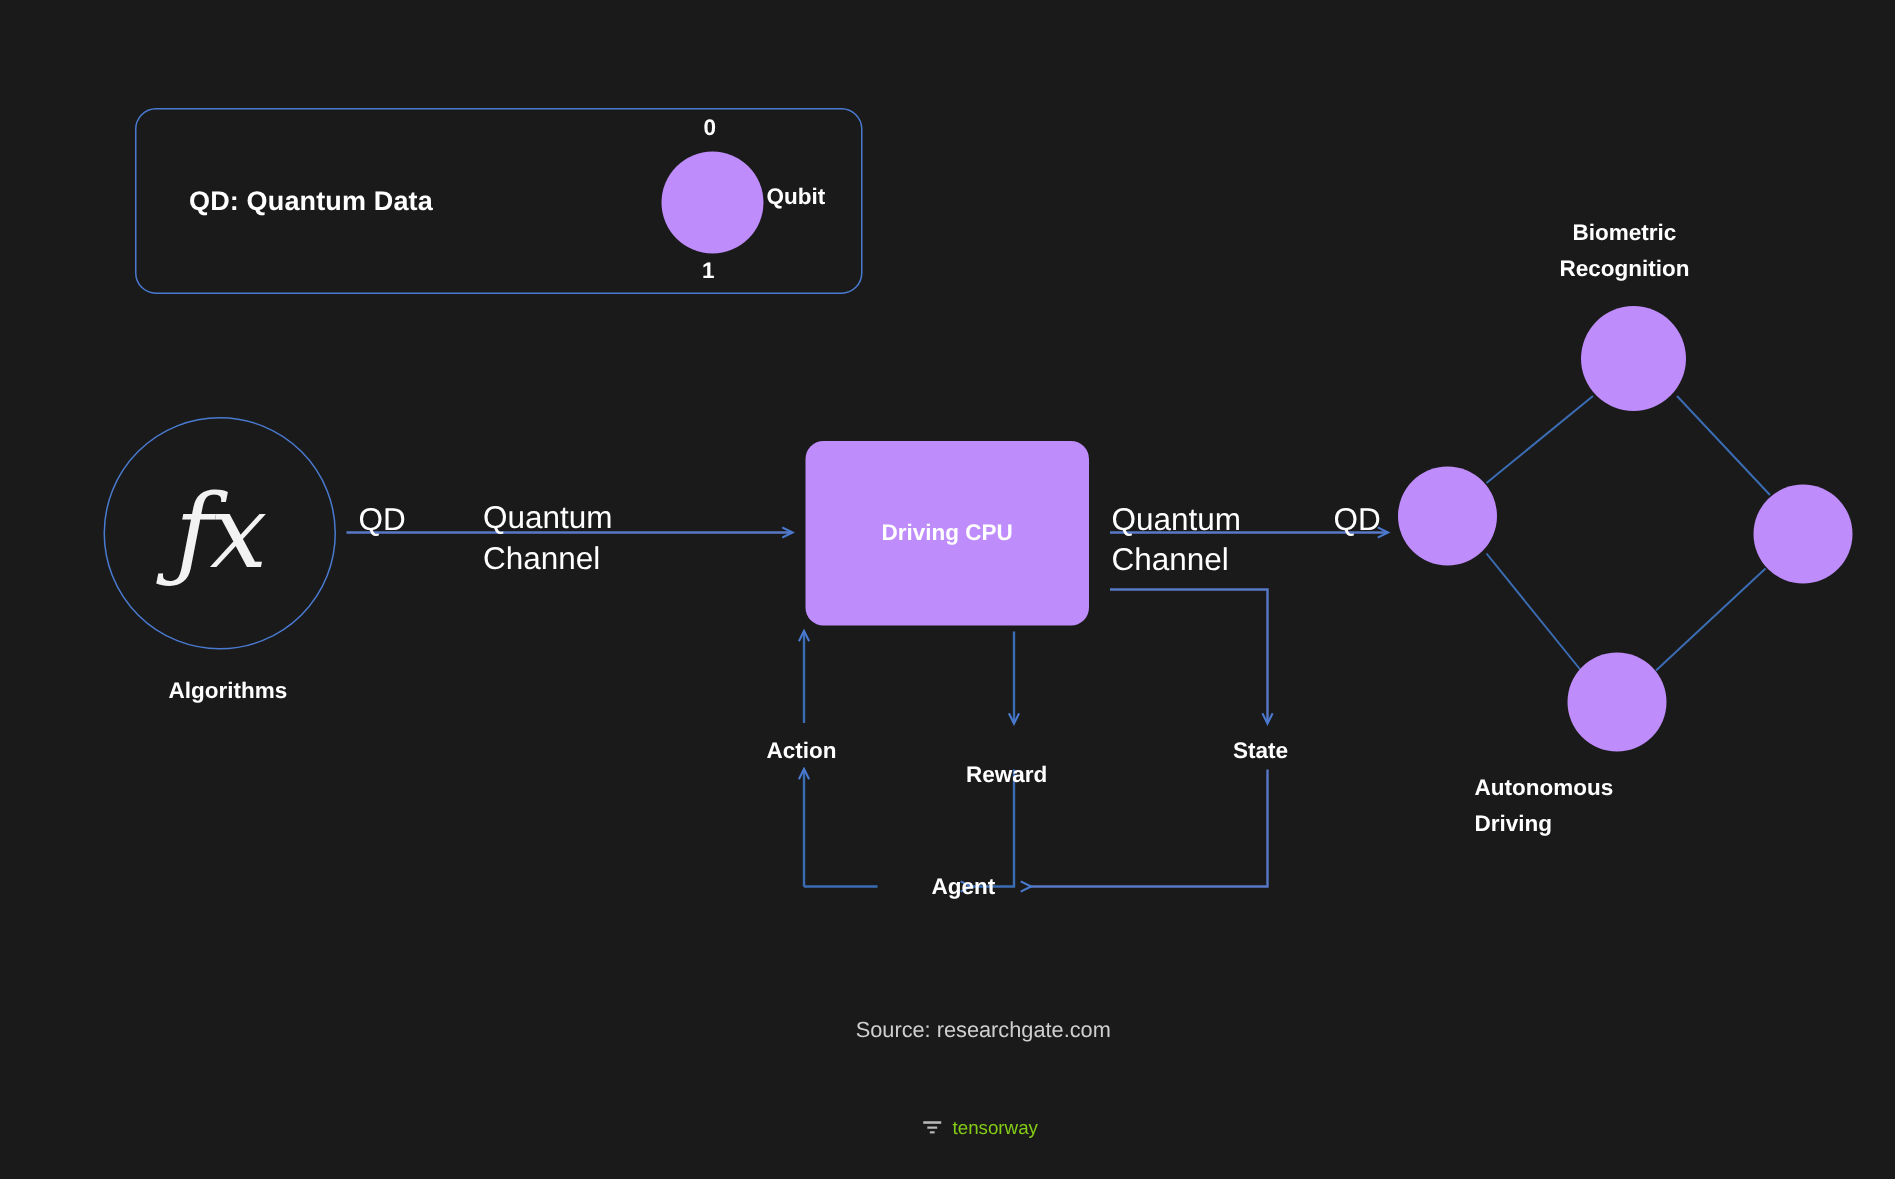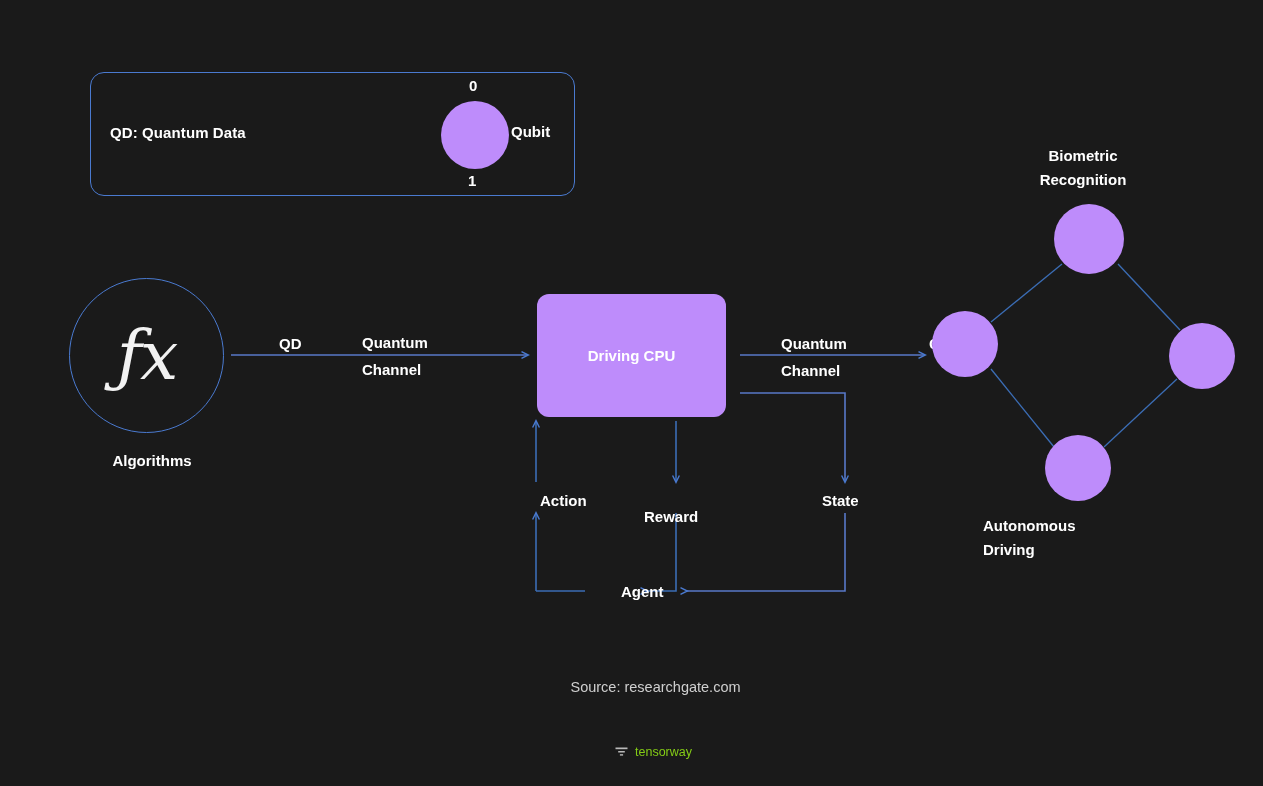--- a/index.html
+++ b/index.html
@@ -25,22 +25,22 @@
 
   
   #qd-box {
     left: 90px; top: 72px;
     width: 485px; height: 124px;
     border: 1.5px solid #4a7ad0;
     border-radius: 14px;
     box-sizing: border-box;
   }
   #qd-box-label {
-    left: 110px; top: 124px;
-    font-size: 15px; font-weight: bold;
+    left: 126px; top: 124px;
+    font-size: 18px; font-weight: bold;
     letter-spacing: .1px;
     white-space: nowrap;
   }
   #qubit-circle {
     left: 441px; top: 101px;
     width: 68px; height: 68px;
     border-radius: 50%;
     background: #be8cfb;
   }
   #qubit-zero { left: 469px; top: 77px; font-size: 15px; font-weight: bold; }
@@ -79,31 +79,31 @@
     border-radius: 12px;
   }
   #cpu-label {
     left: 537px; top: 294px;
     width: 189px; height: 123px;
     display: flex; align-items: center; justify-content: center;
     font-size: 15px; font-weight: bold; color: #ffffff;
   }
 
   
-  .chan-lbl { font-size: 15px; font-weight: bold; white-space: nowrap; margin-left: 40px; }
+  .chan-lbl { font-size: 21px; font-weight: normal; white-space: nowrap; }
   #qd-left      { left: 239px; top: 335px; }
   #chan1-top    { left: 322px; top: 334px; }
   #chan1-bottom { left: 322px; top: 361px; }
   #chan2-top    { left: 741px; top: 335px; }
   #chan2-bottom { left: 741px; top: 362px; }
   #qd-right     { left: 889px; top: 335px; }
 
   
   .loop-lbl { font-size: 15px; font-weight: bold; white-space: nowrap; }
-  #lbl-action { left: 540px; top: 492px; }
+  #lbl-action { left: 511px; top: 492px; }
   #lbl-reward { left: 644px; top: 508px; }
   #lbl-state  { left: 822px; top: 492px; }
   #lbl-agent  { left: 589px; top: 583px; margin-left: 32px; }
 
   
   .node-circle {
     border-radius: 50%;
     background: #be8cfb;
   }
   #node-left   { left: 932px;  top: 311px; width: 66px; height: 66px; }

